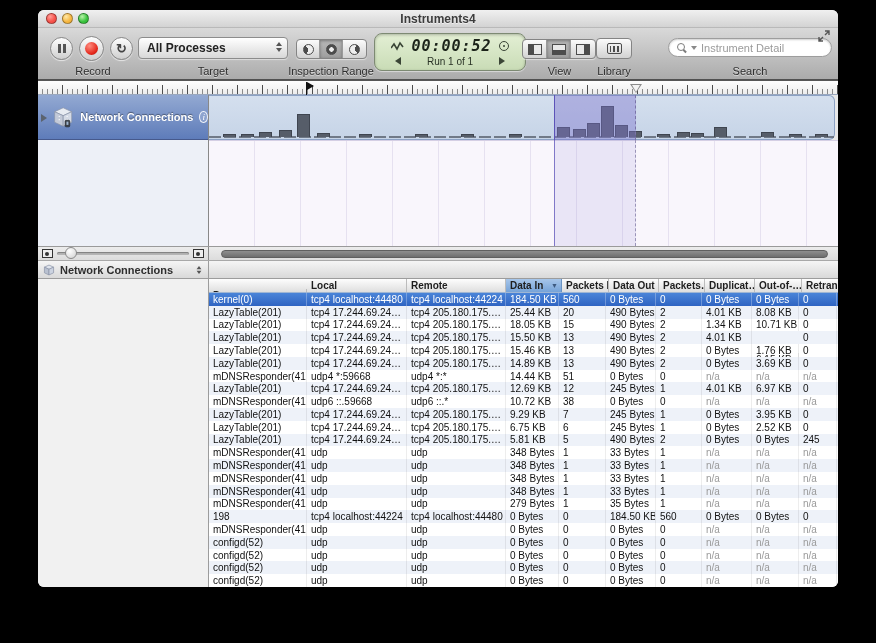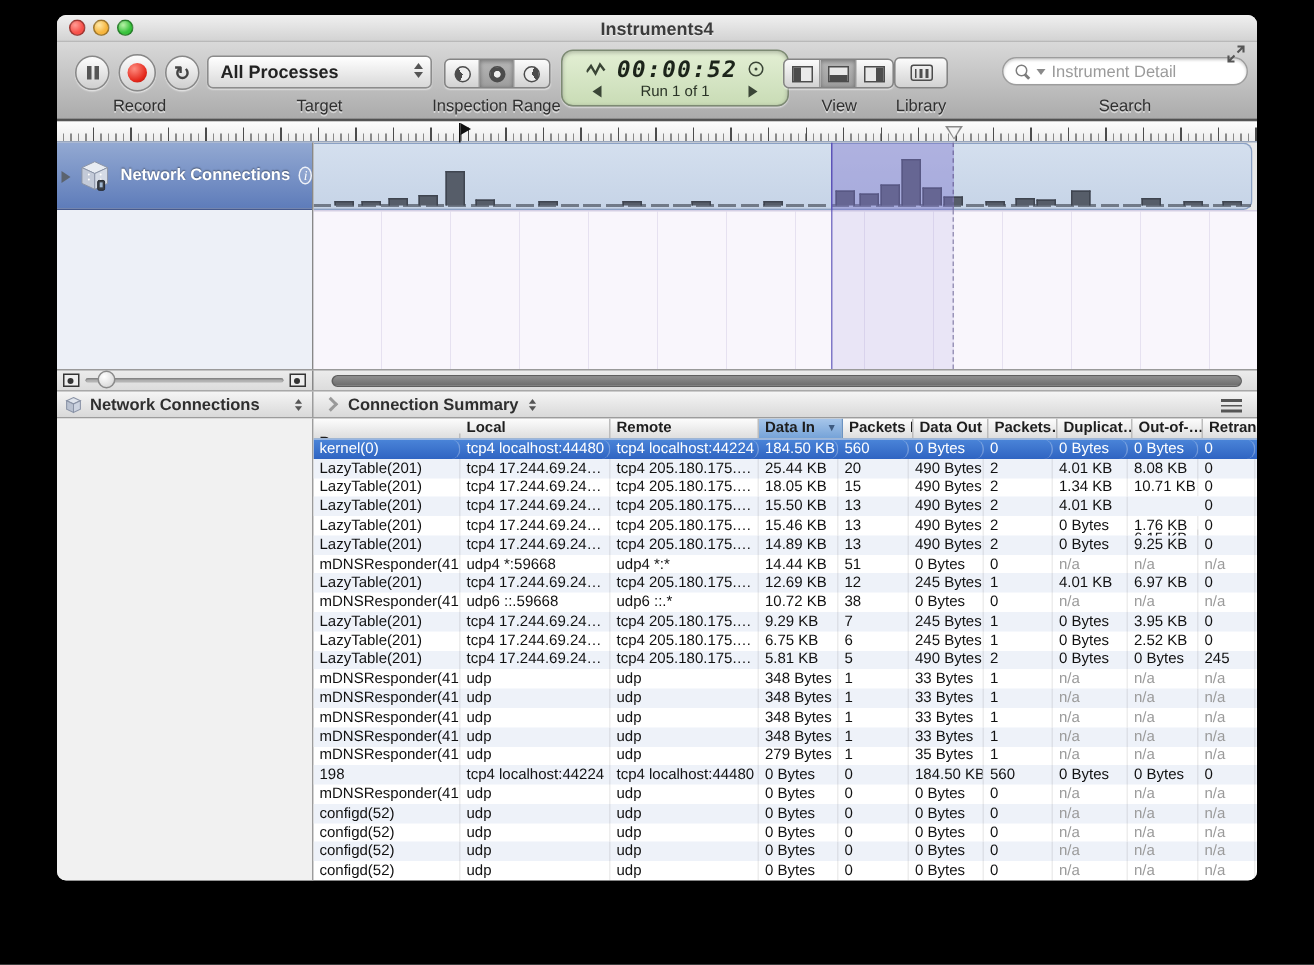--- a/index.html
+++ b/index.html
@@ -158,21 +158,21 @@
   
   .thead { display:flex; height:14px; background:linear-gradient(#fdfdfd,#dedede); border-bottom:1px solid #9fb6d4; font-size:10px; font-weight:bold; color:#1e1e1e; }
   .th { padding:1px 0 0 4px; border-right:1px solid #bcbcbc; white-space:nowrap; overflow:hidden; position:relative; flex:0 0 auto; }
   .th.sorted { background:linear-gradient(#a7c6ea,#76a3d8); border-right:1px solid #6b93c2; }
   .sortarrow { position:absolute; right:3px; top:3px; font-size:7px; color:#3d5a80; }
   .tbody { display:flex; flex-direction:column; height:294px; background:#fff; font-size:10px; color:#111; }
   .tr { display:flex; flex:1 1 0; min-height:0; align-items:center; }
   .tr.alt { background:#eef2f9; }
   .tr.sel { background:linear-gradient(#4a84d8,#2f64c2); color:#fff; }
   .td { padding-left:4px; white-space:nowrap; overflow:hidden; border-right:1px solid rgba(0,0,0,.07); height:100%; display:flex; align-items:center; flex:0 0 auto; }
-  .tr.sel .td { border-right:1px solid rgba(255,255,255,.28);border-radius:6px; }
+  .tr.sel .td { border-right:1px solid rgba(255,255,255,.28); }
   .td.na { color:#9a9a9a; }
   
   .lower-split { display:flex; height:308px; }
   .detail-pane { width:171px; flex:0 0 171px; background:#f1f1f1; border-right:1px solid #9c9c9c; }
   .table-pane { flex:1; display:flex; flex-direction:column; overflow:hidden; }
 </style>
 </head>
 <body>
 
 <div class="window">
@@ -362,33 +362,20 @@
         <polygon points="17,3 30,9 17,15 4,9" fill="#dfe4ec" stroke="#8a93a6" stroke-width="2"></polygon>
         <polygon points="4,9 17,15 17,31 4,25" fill="#b9c1d0" stroke="#8a93a6" stroke-width="2"></polygon>
         <polygon points="30,9 17,15 17,31 30,25" fill="#ccd3e0" stroke="#8a93a6" stroke-width="2"></polygon>
       </svg>
       <span>Network Connections</span>
       <span class="updown" style="position:absolute;right:6px;">
           <span class="up"></span>
           <span class="dn"></span>
         </span>
     </div>
-    <div class="crumb-right">
-      <span class="chev"></span>
-      <span>Connection Summary</span>
-      <span class="updown">
-          <span class="up"></span>
-          <span class="dn"></span>
-        </span>
-      <span class="hamburger">
-          <i></i>
-          <i></i>
-          <i></i>
-        </span>
-    </div>
   </div>
 
   <div class="lower-split">
     <div class="detail-pane"></div>
     <div class="table-pane">
       <div class="thead">
           <div class="th" style="width: 98px; margin-top: 10px;">Process</div>
           <div class="th" style="width: 100px;">Local</div>
           <div class="th" style="width: 99px;">Remote</div>
           <div class="th sorted" style="width: 56px;">Data In<span class="sortarrow">▼</span></div>
@@ -462,21 +449,21 @@
           </div>
           <div class="tr alt">
             <div class="td" style="width: 98px;">LazyTable(201)</div>
             <div class="td" style="width: 100px;">tcp4 17.244.69.24…</div>
             <div class="td" style="width: 99px;">tcp4 205.180.175.…</div>
             <div class="td" style="width: 53px;">14.89 KB</div>
             <div class="td" style="width: 47px;">13</div>
             <div class="td" style="width: 50px;">490 Bytes</div>
             <div class="td" style="width: 46px;">2</div>
             <div class="td" style="width: 50px;">0 Bytes</div>
-            <div class="td" style="width: 47px;">9.25 KB</div>
+            <div class="td" style="width: 47px;">3.69 KB</div>
             <div class="td" style="width: 38px;">0</div>
           </div>
           <div class="tr">
             <div class="td" style="width: 98px;">mDNSResponder(41)</div>
             <div class="td" style="width: 100px;">udp4 *:59668</div>
             <div class="td" style="width: 99px;">udp4 *:*</div>
             <div class="td" style="width: 53px;">14.44 KB</div>
             <div class="td" style="width: 47px;">51</div>
             <div class="td" style="width: 50px;">0 Bytes</div>
             <div class="td" style="width: 46px;">0</div>

